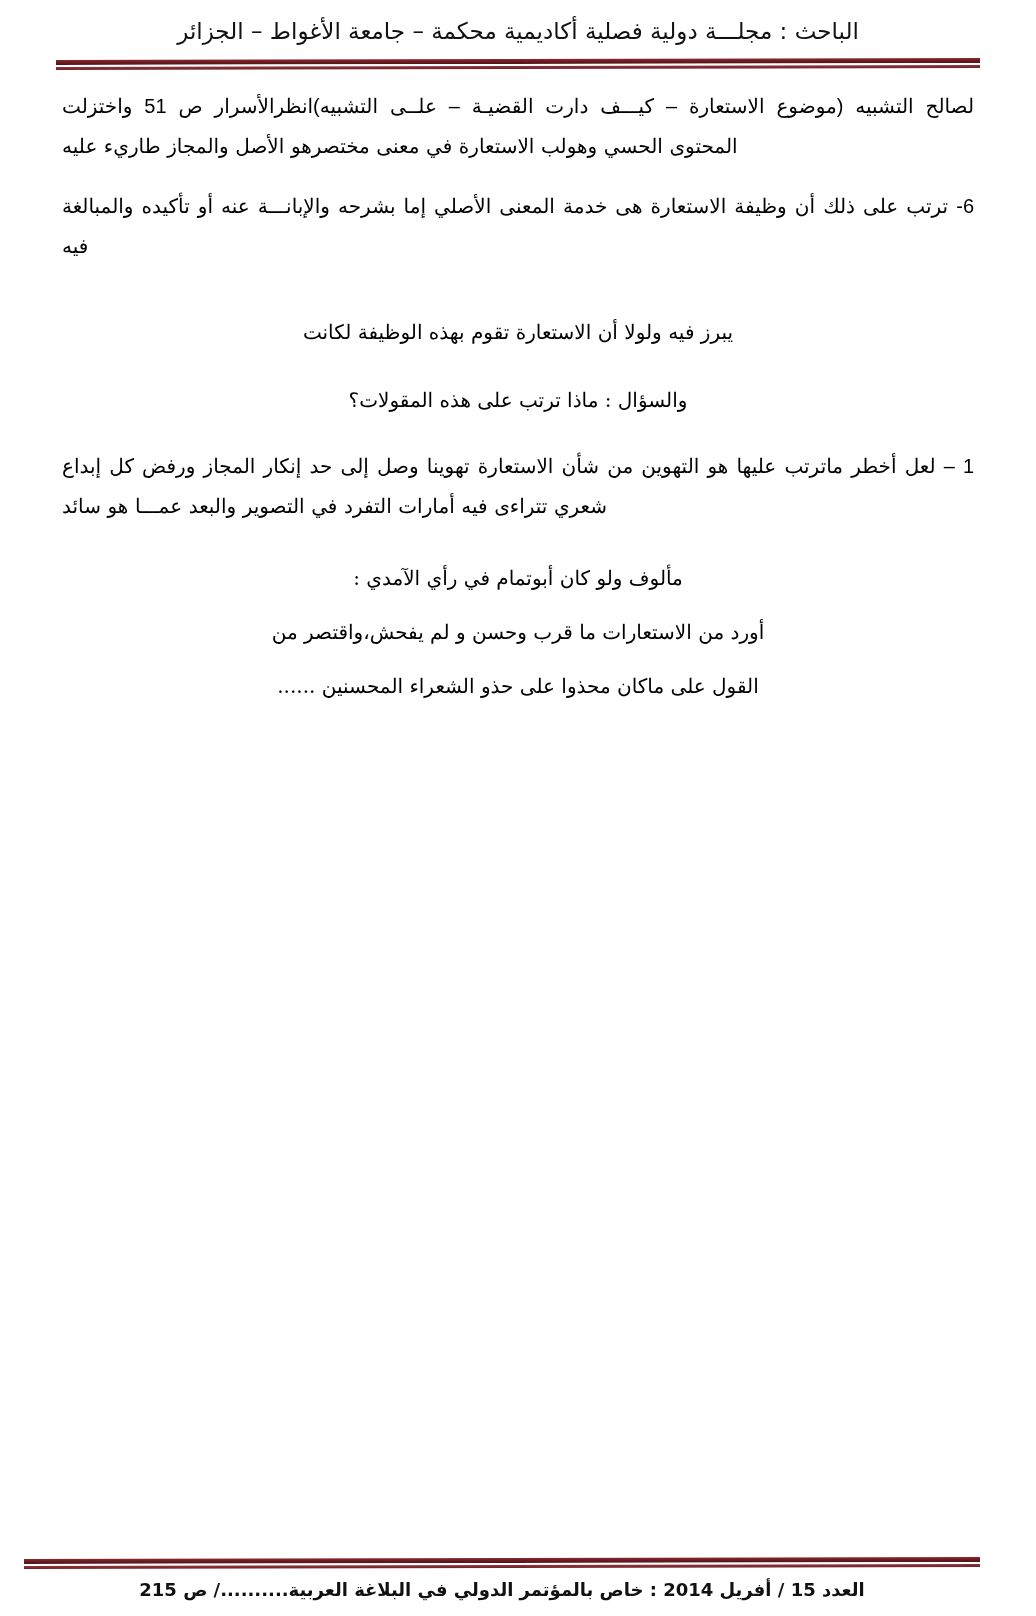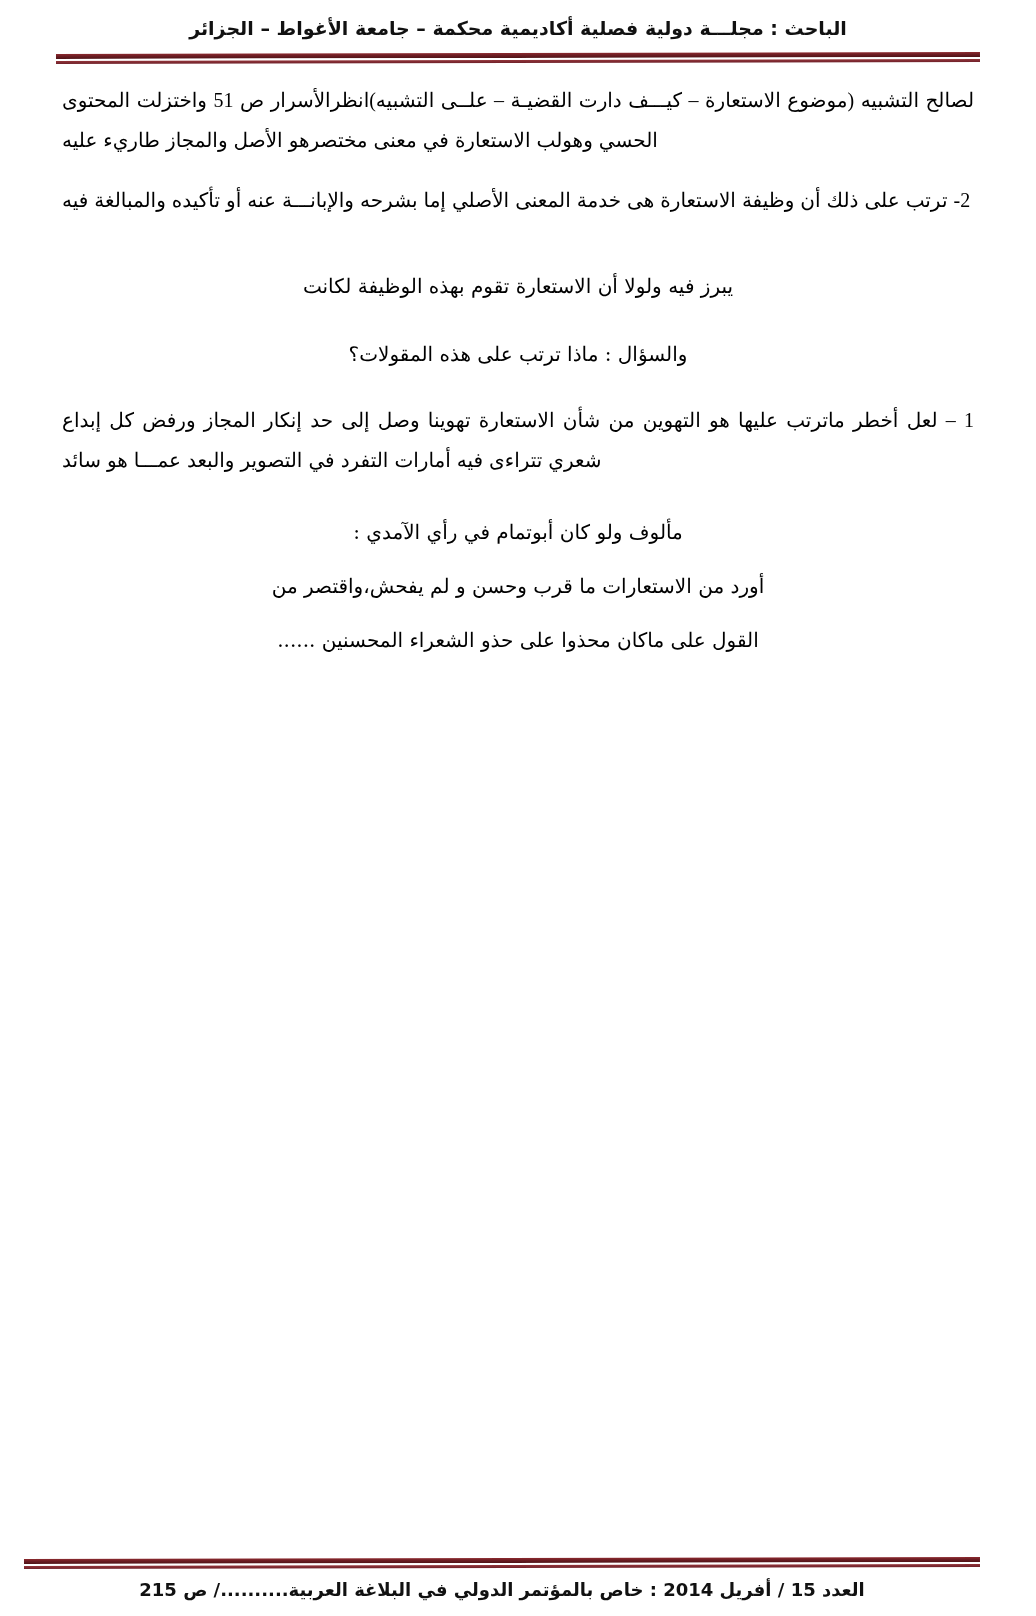--- a/index.html
+++ b/index.html
@@ -26,22 +26,22 @@
   }
 
   
   .page-header {
     padding: 14px 56px 0 56px;
     flex: 0 0 auto;
   }
   .header-title {
     text-align: center;
     font-family: "DejaVu Sans", "Liberation Sans", sans-serif;
-    font-weight: 700;
-    font-size: 19px;
+    font-weight: 400;
+    font-size: 23px;
     letter-spacing: 0px;
     color: #111111;
     direction: rtl;
     white-space: nowrap;
     line-height: 1.5;
     padding-bottom: 6px;
   }
 
   
   .rule {
@@ -80,21 +80,21 @@
     direction: rtl;
     font-size: 20.5px;
     line-height: 1.95;
   }
 
   .para {
     margin: 0 0 6px 0;
     text-align: justify;
     text-align-last: left;
     direction: rtl;
-    font-family: Liberation Serif, serif;
+    font-family: Liberation Sans, sans-serif;
     font-size: 20px;
     line-height: 2.0;
     word-spacing: 1px;
   }
   .para.block {
     text-align: justify;
     text-align-last: left;
   }
   .line-center {
     margin: 0;
@@ -136,21 +136,21 @@
       <div class="bar-thin"></div>
     </div>
   </div>
 
   <div class="page-body">
 
     <p class="para block">لصالح التشبيه (موضوع الاستعارة – كيـــف دارت القضيـة – علــى التشبيه)انظرالأسرار ص 51 واختزلت المحتوى الحسي وهولب الاستعارة في معنى مختصرهو الأصل والمجاز طاريء عليه</p>
 
     <div class="spacer-sm"></div>
 
-    <p class="para block">2- ترتب على ذلك أن وظيفة الاستعارة هى  خدمة المعنى الأصلي إما بشرحه والإبانـــة عنه أو تأكيده والمبالغة فيه</p>
+    <p class="para block">6- ترتب على ذلك أن وظيفة الاستعارة هى  خدمة المعنى الأصلي إما بشرحه والإبانـــة عنه أو تأكيده والمبالغة فيه</p>
 
     <div class="spacer-md"></div>
 
 
     <div class="spacer-sm"></div>
 
     <p class="line-center">يبرز فيه ولولا أن الاستعارة تقوم بهذه الوظيفة لكانت</p>
 
     <div class="spacer-sm"></div>
 

